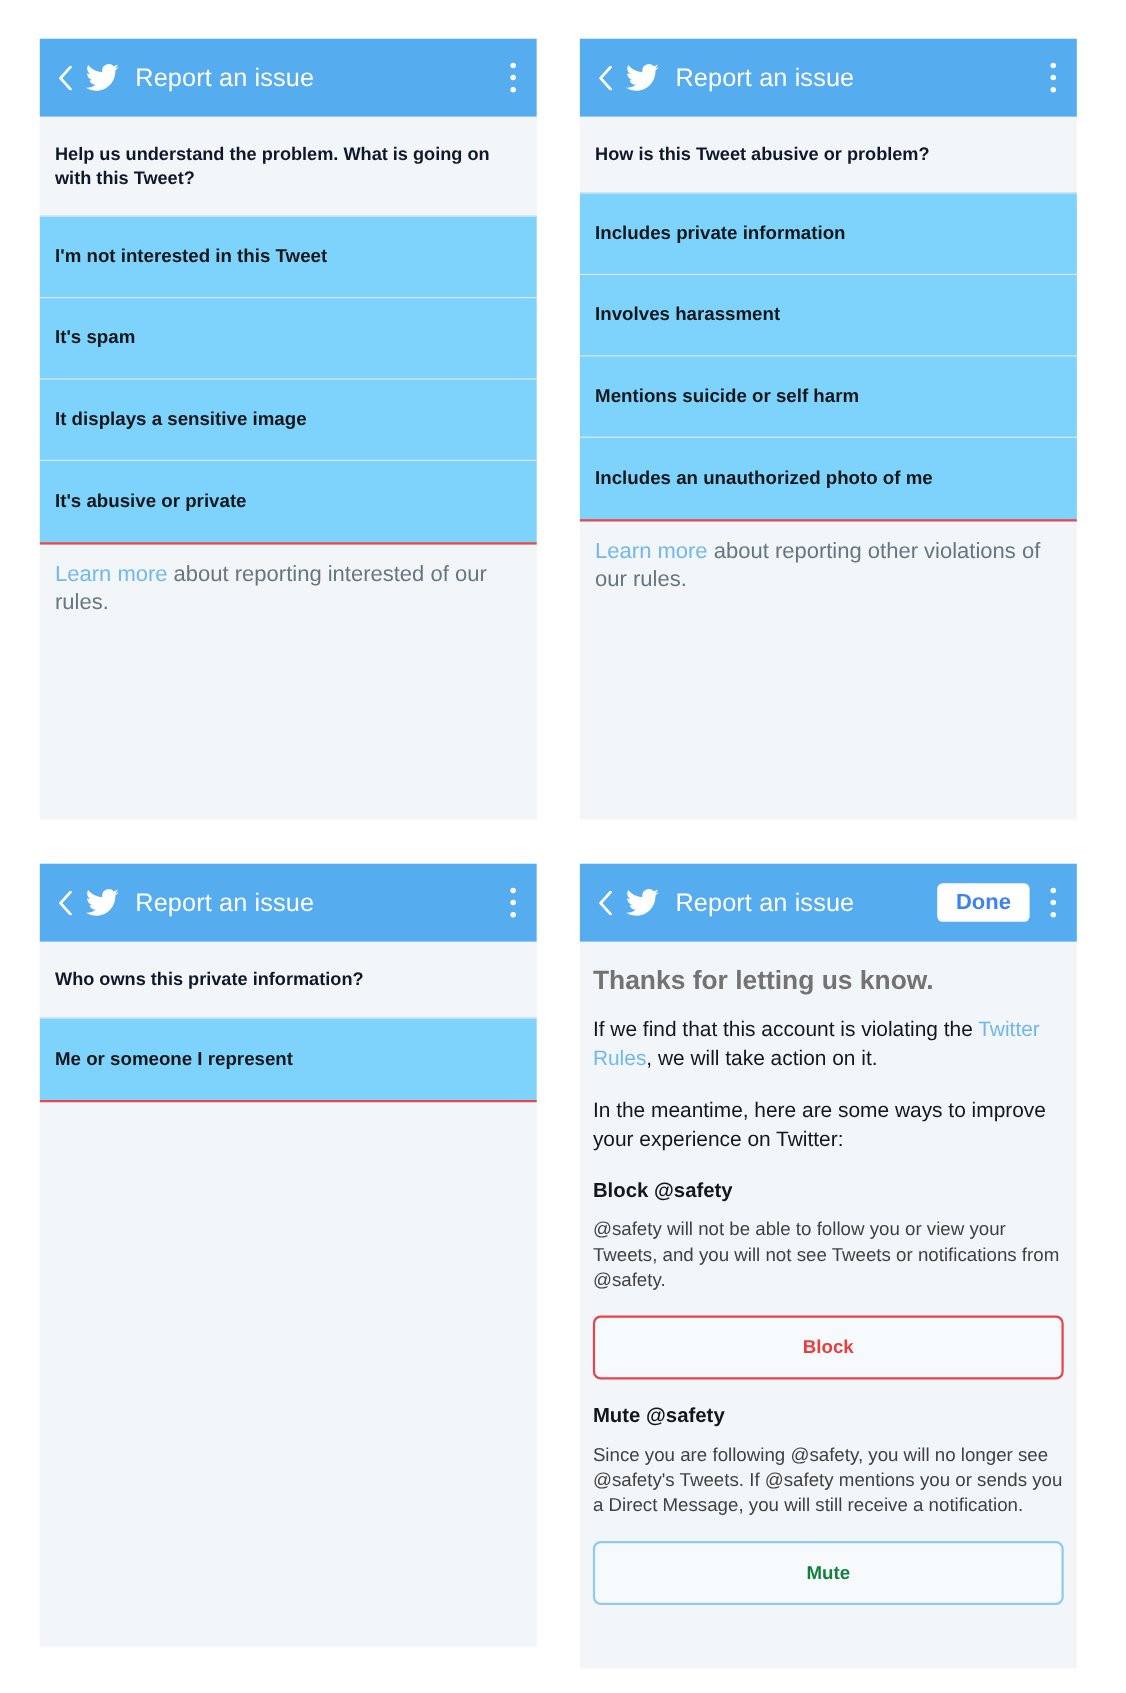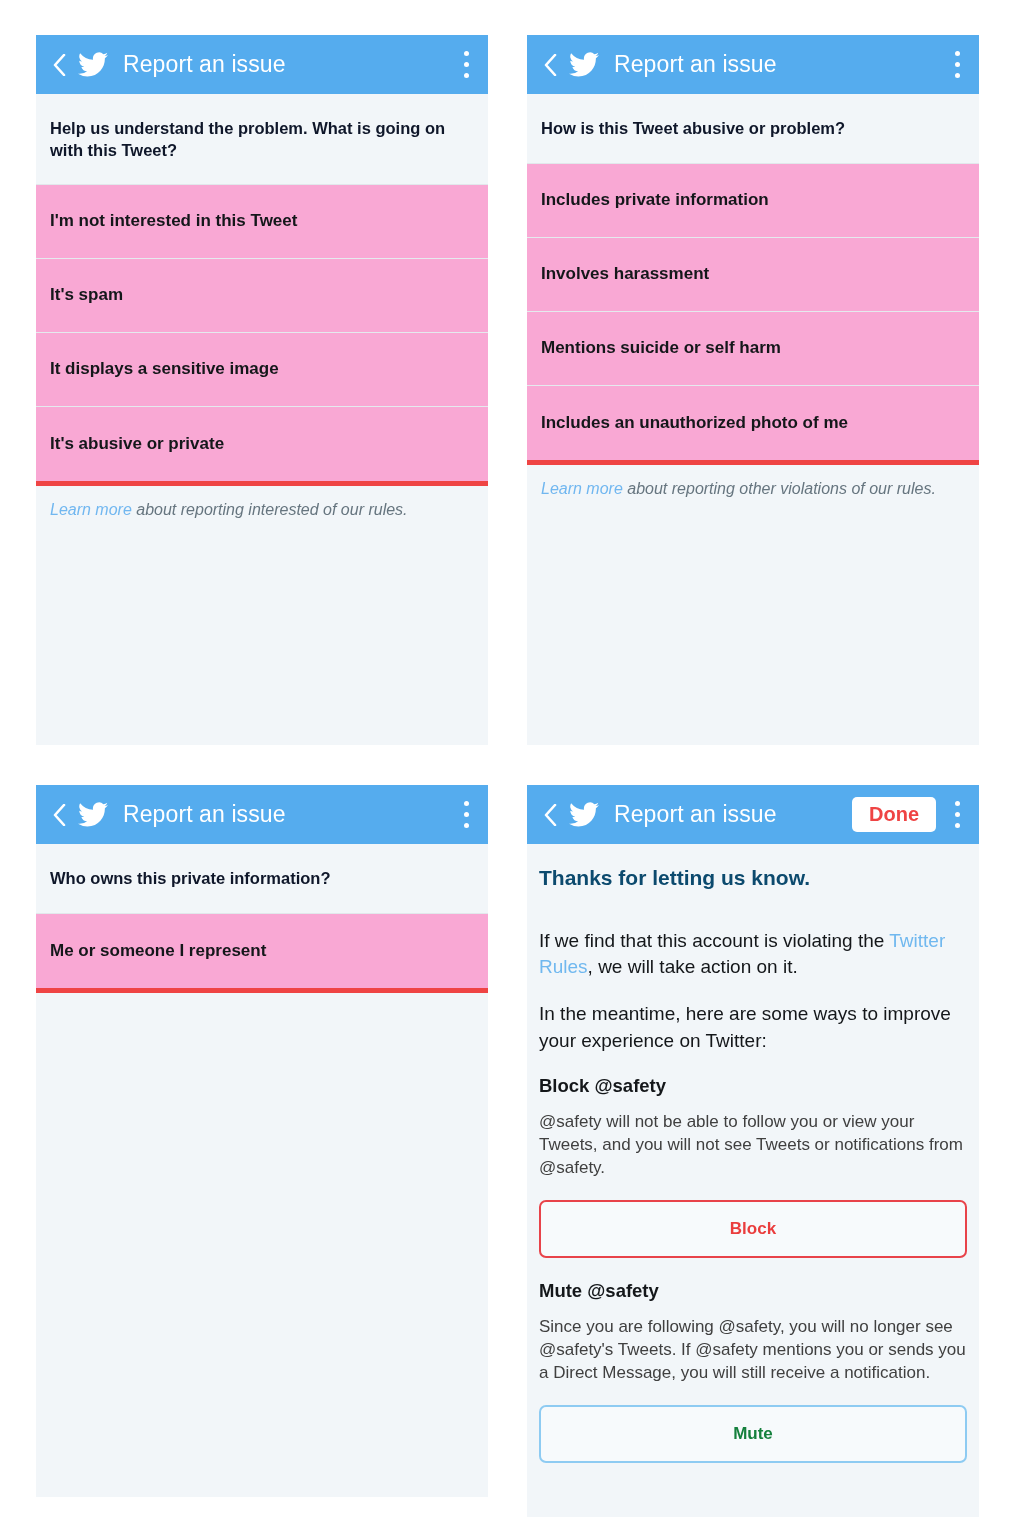--- a/index.html
+++ b/index.html
@@ -28,21 +28,21 @@
     background: #f2f6f9;
     overflow: hidden;
   }
   #panel-1 { left: 36px;  top: 35px;  width: 452px; height: 710px; }
   #panel-2 { left: 527px; top: 35px;  width: 452px; height: 710px; }
   #panel-3 { left: 36px;  top: 785px; width: 452px; height: 712px; }
   #panel-4 { left: 527px; top: 785px; width: 452px; height: 732px; }
 
   
   .appbar {
-    height: 59px;
+    height: 71px;
     background: #55acee;
     display: flex;
     align-items: center;
     padding: 0 14px 0 12px;
     box-sizing: border-box;
   }
   .back-chevron {
     width: 22px;
     height: 30px;
     flex: none;
@@ -65,21 +65,21 @@
     color: #ffffff;
     font-size: 23px;
     font-weight: 400;
     margin-left: 13px;
     white-space: nowrap;
     letter-spacing: 0.1px;
   }
   .appbar-spacer { flex: 1 1 auto; }
   .done-btn {
     background: #ffffff;
-    color: #ef4444;
+    color: #3b82f6;
     font-size: 20px;
     font-weight: bold;
     border: none;
     border-radius: 5px;
     padding: 7px 17px 8px;
     margin-right: 16px;
     font-family: "Liberation Sans", sans-serif;
     line-height: 1;
     cursor: pointer;
   }
@@ -108,61 +108,60 @@
     font-size: 16.5px;
     font-weight: bold;
     line-height: 1.32;
     padding: 24px 14px 22px 14px;
     box-sizing: border-box;
   }
   .prompt.single { padding-bottom: 23px; }
 
   
   .option-list {
-    background: #f9a8d4;
+    background: #7dd3fc;
     border-top: 1px solid #e2e8ec;
-    border-bottom: 5px solid #ef4444;
+    border-bottom: 2px solid #ef4444;
   }
   .option-row {
     height: 74px;
     display: flex;
     align-items: center;
     padding: 0 14px;
     box-sizing: border-box;
     border-bottom: 1px solid #e5eaee;
     font-size: 17px;
     font-weight: bold;
     color: #14171a;
     cursor: pointer;
   }
   .option-row:last-child { border-bottom: none; }
 
   
   .footer-note {
     padding: 14px 14px 0 14px;
-    font-size: 16px;
+    font-size: 20px;
     color: #66757f;
     line-height: 1.3;
-    font-style: italic;
   }
   .footer-note .link {
     color: #71b7f0;
     cursor: pointer;
   }
 
   
   .thanks-body {
     padding: 22px 12px 0 12px;
     box-sizing: border-box;
   }
   .thanks-title {
-    font-size: 21px;
-    font-weight: bold;
-    color: #0c4a6e;
-    margin-bottom: 38px;
+    font-size: 24px;
+    font-weight: bold;
+    color: #737373;
+    margin-bottom: 18px;
   }
   .thanks-para {
     font-size: 19px;
     color: #14171a;
     line-height: 1.38;
     margin-bottom: 21px;
   }
   .thanks-para .link {
     color: #70b8ef;
     cursor: pointer;

